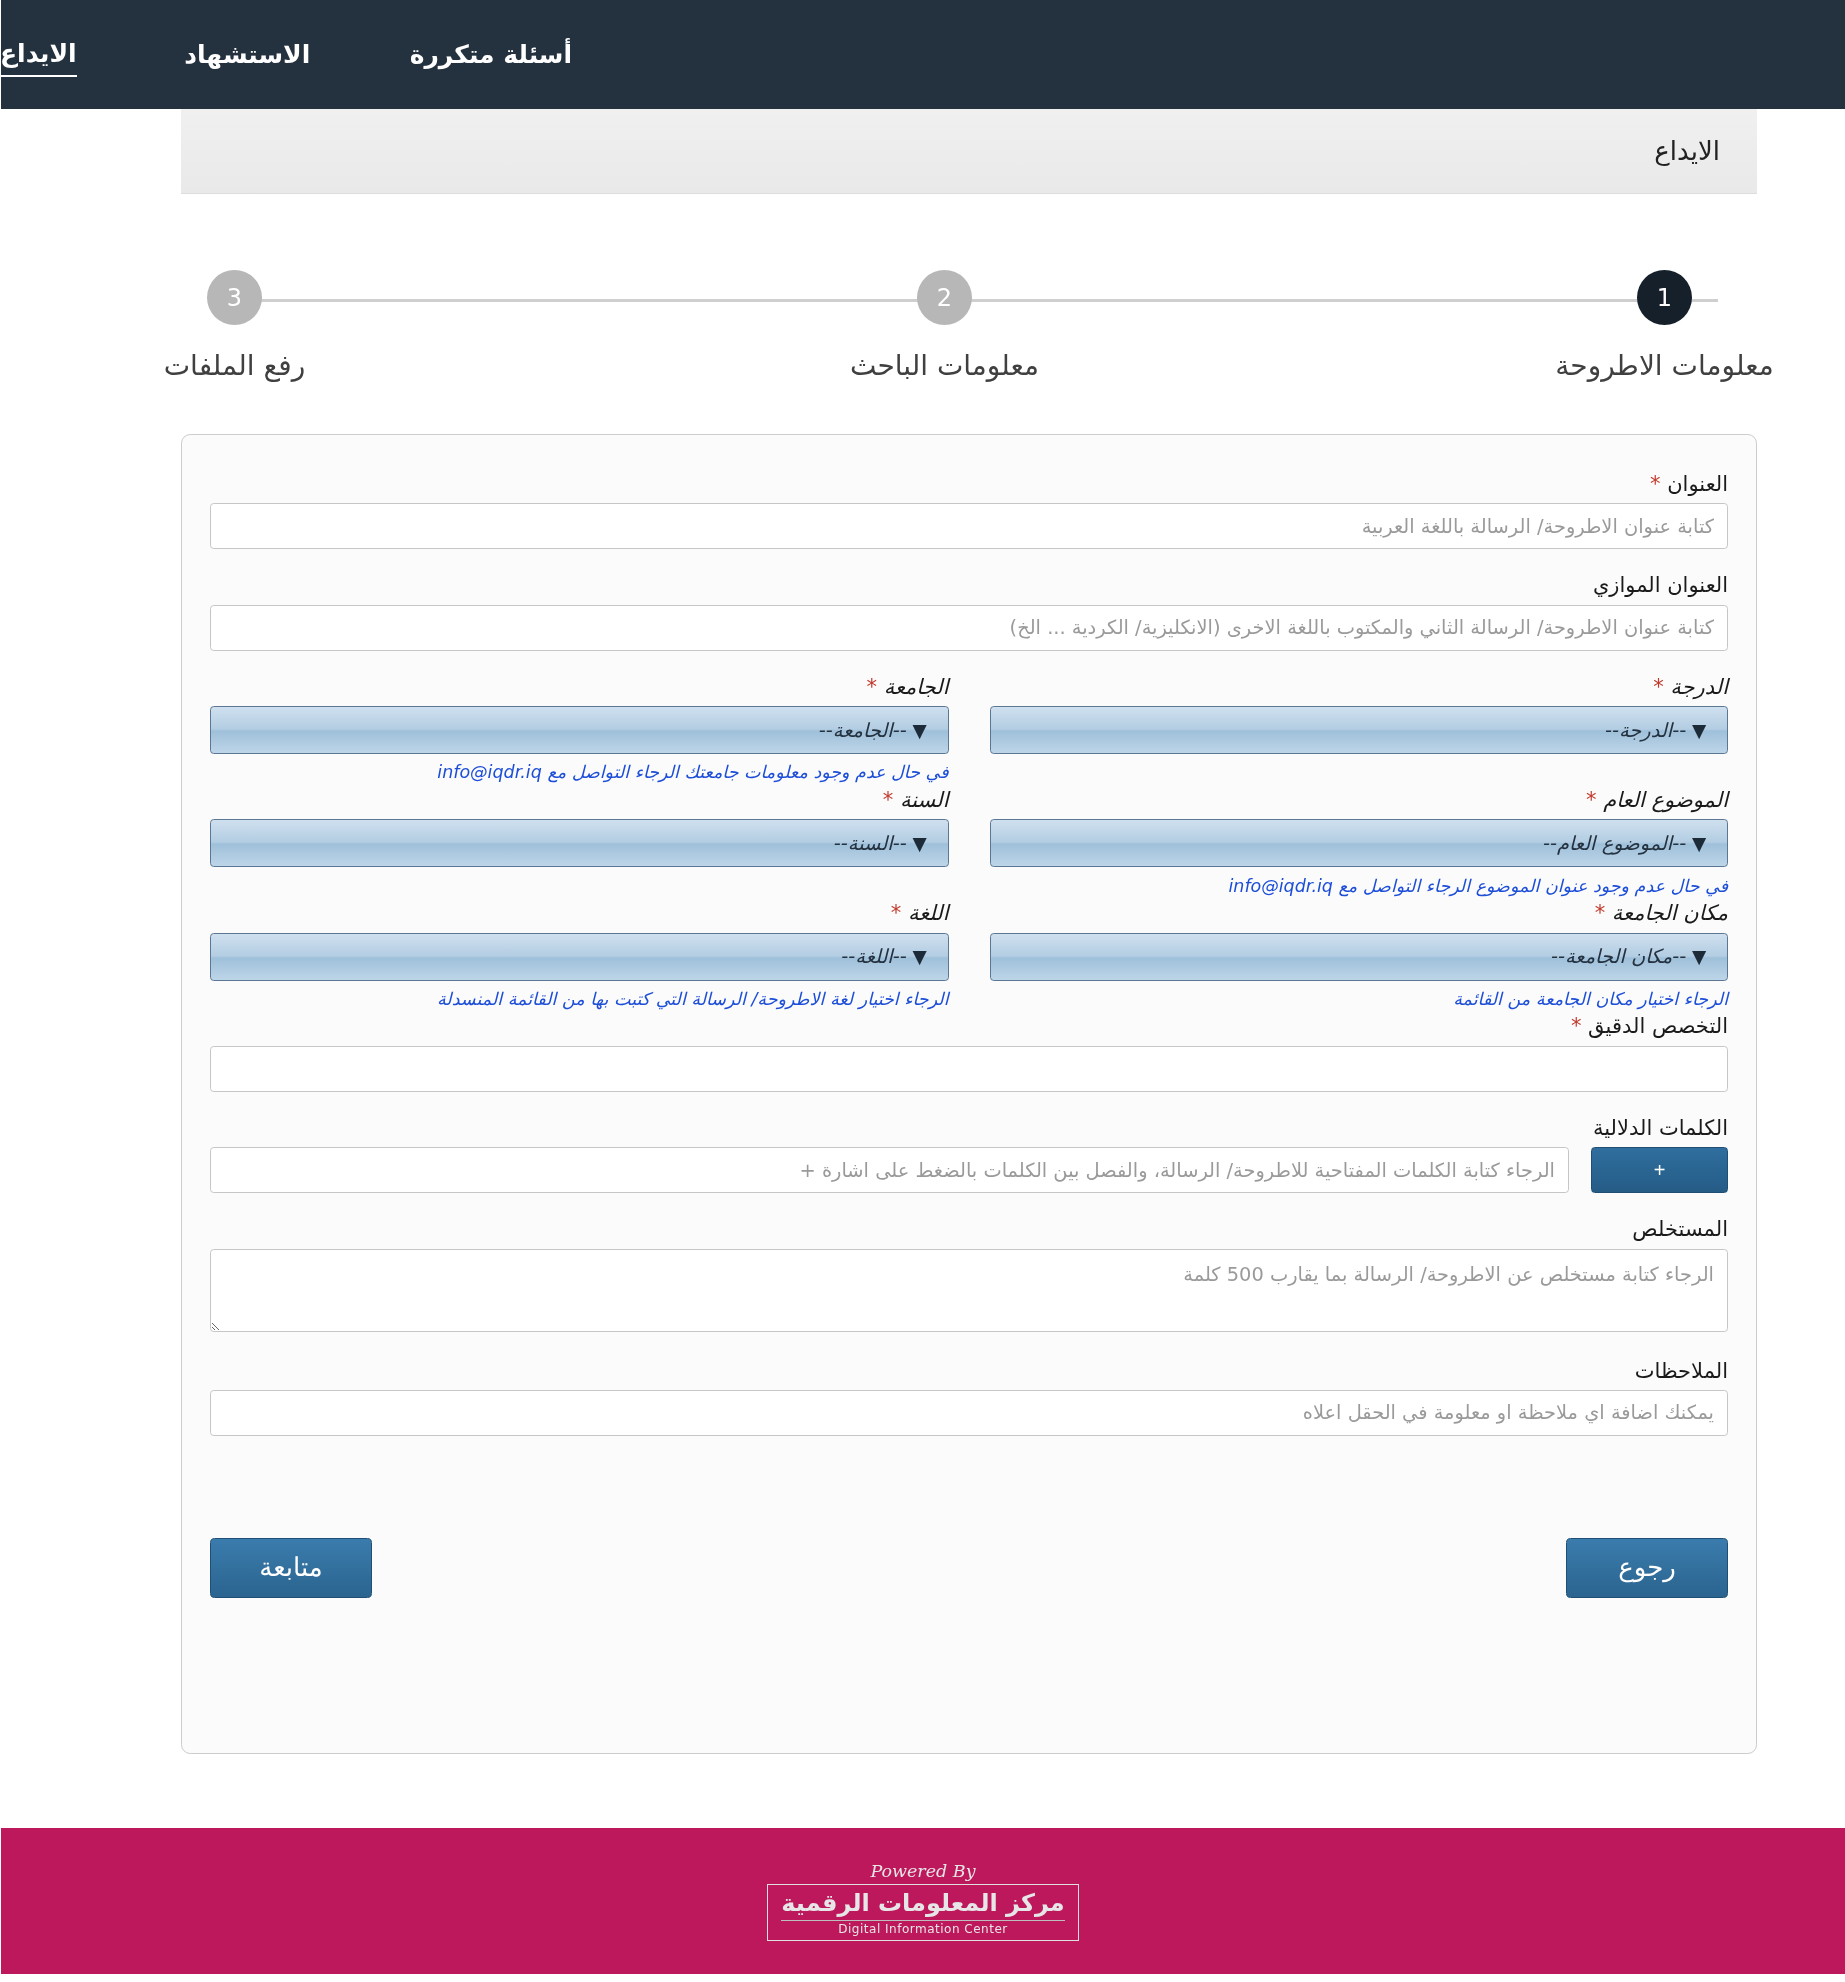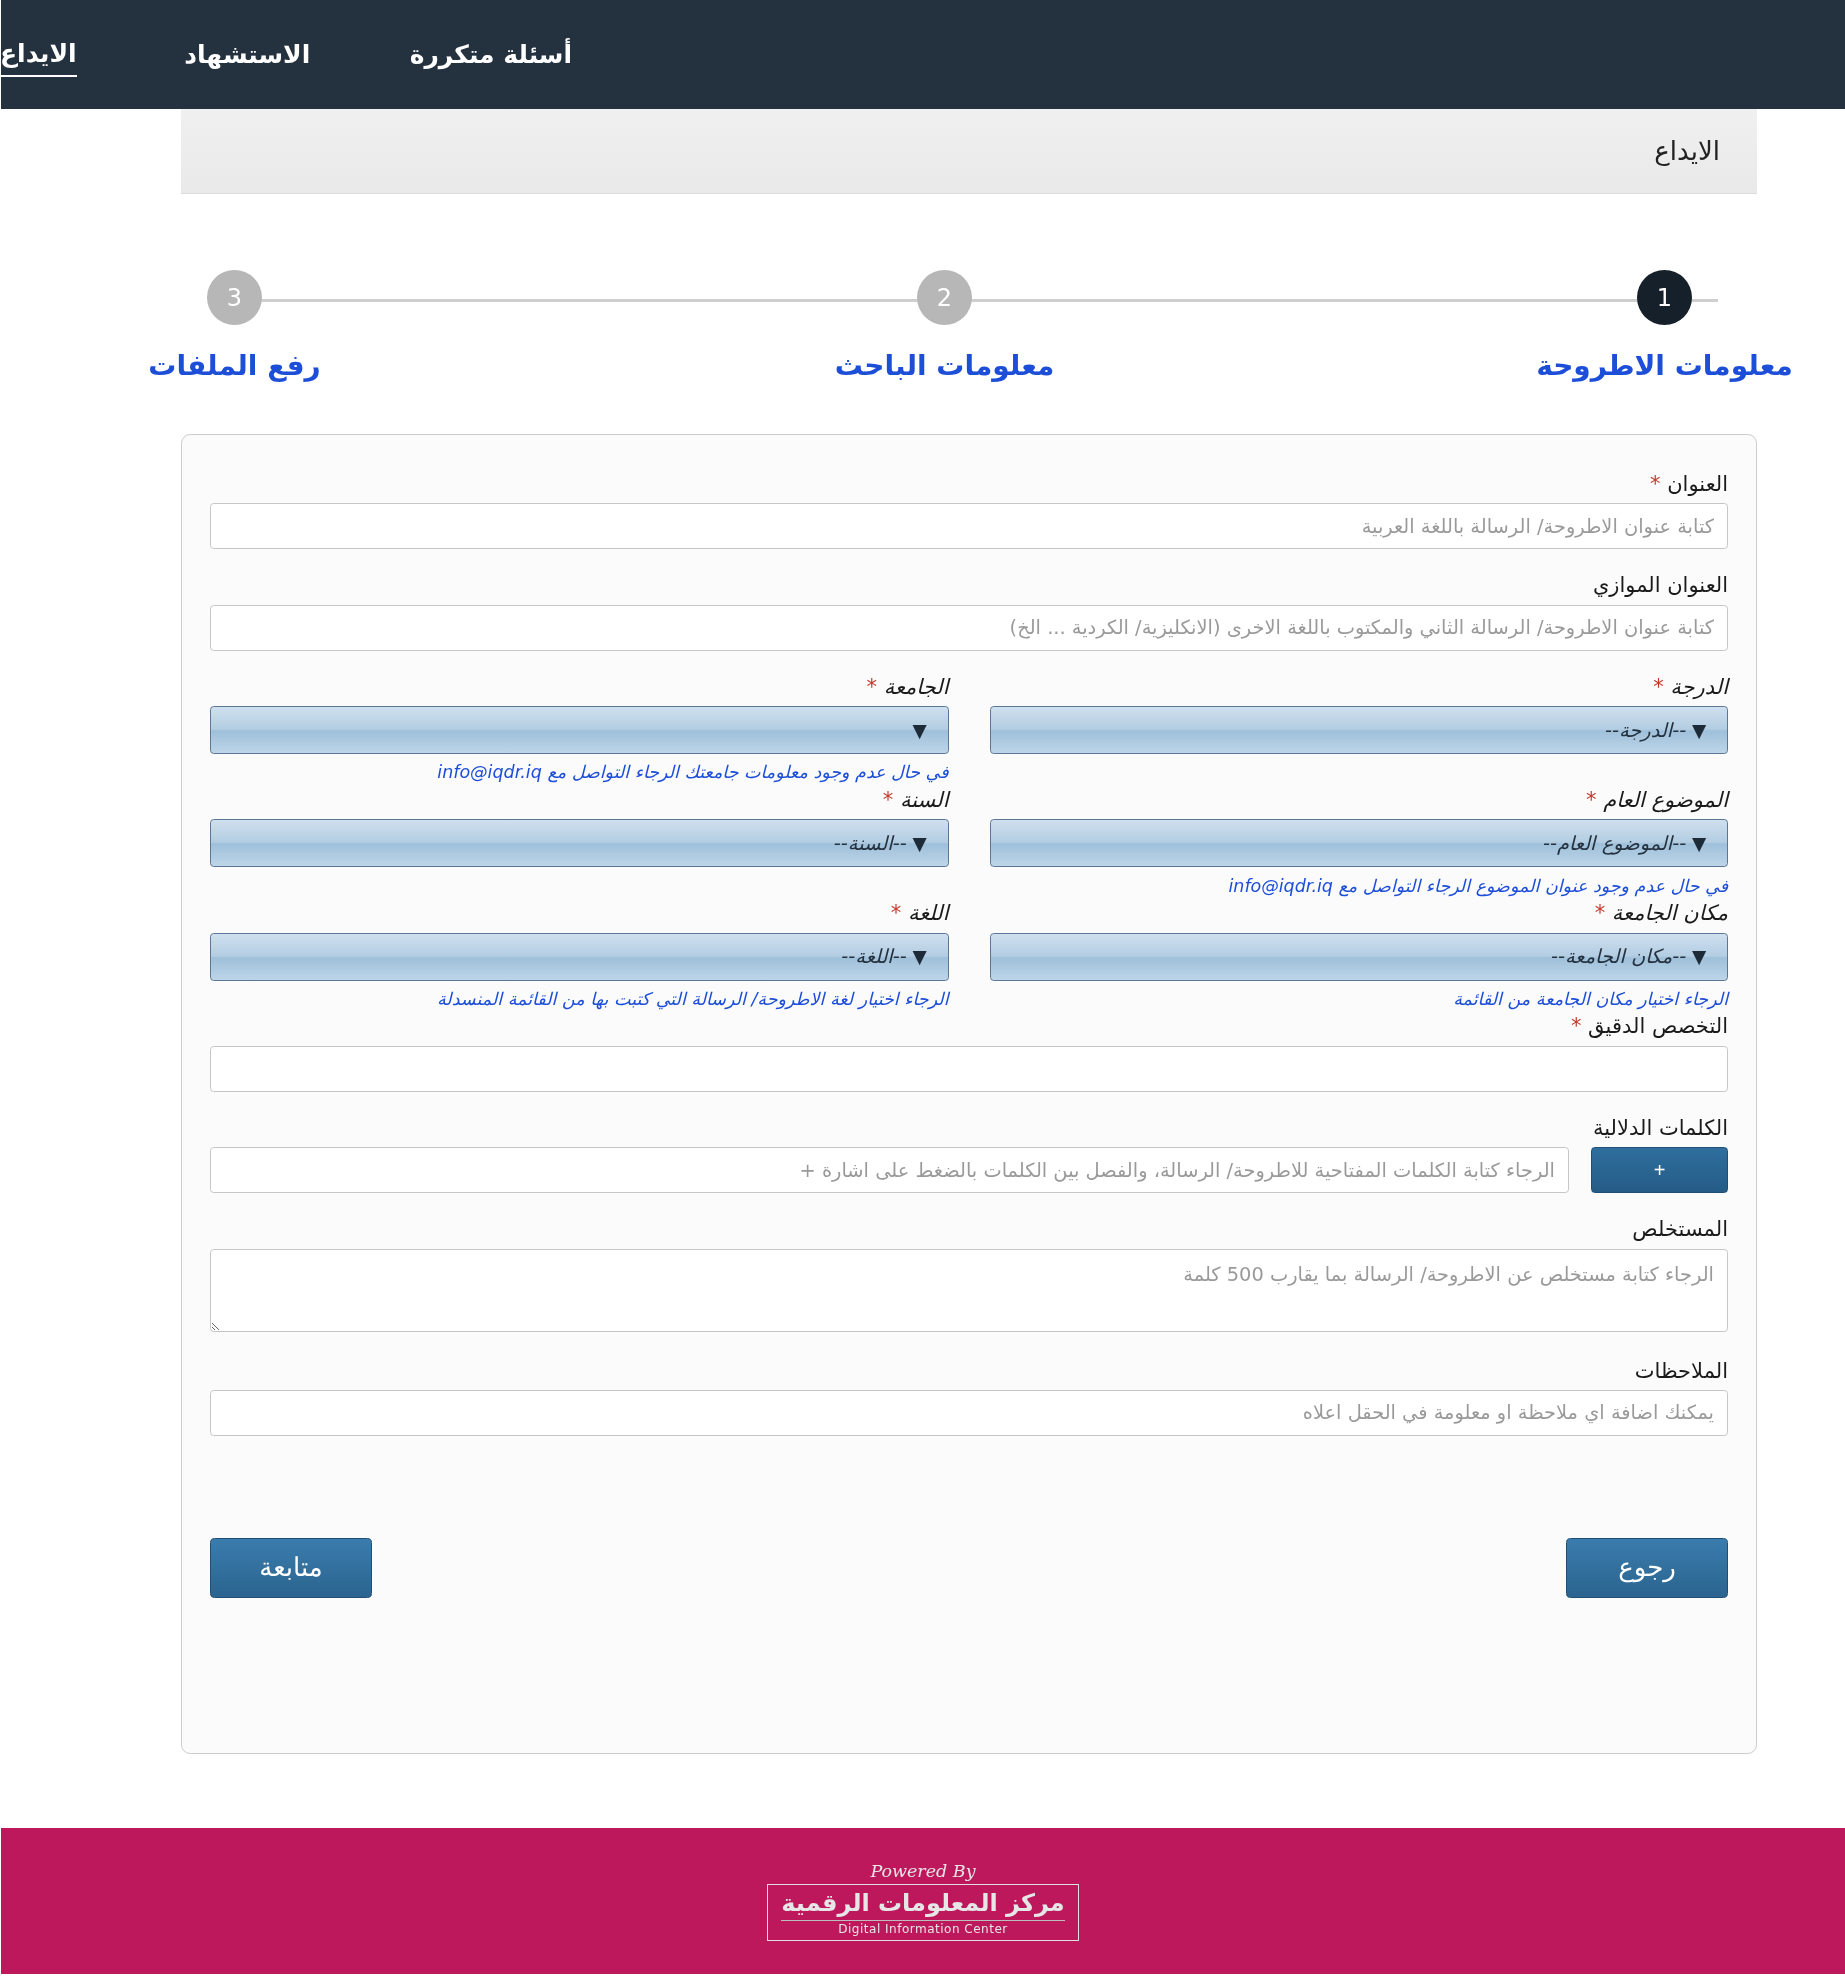--- a/index.html
+++ b/index.html
@@ -95,22 +95,22 @@
     color: #ffffff;
     font-size: 24px;
     background: #b7b7b7;
     position: relative;
     z-index: 2;
   }
   .step.active .circle { background: #16202b; }
   .step .step-label {
     margin-top: 24px;
     font-size: 28px;
-    font-weight: bold;
-    color: #1d4ed8;
+    font-weight: normal;
+    color: #404040;
     white-space: nowrap;
   }
   #step-1 { right: -46px; }
   #step-2 { right: 674px; }
   #step-3 { right: 1384px; }
 
   
   .form-panel {
     margin: 44px 89px 4px 181px;
     border: 0.9px solid #cccccc;
@@ -344,20 +344,21 @@
       <div class="hint-spacer"></div>
     </div>
 
     <div class="col">
       <label class="field-label">
         <span>الجامعة</span>
         <span class="req">*</span>
       </label>
       <div class="select-box">
         <span class="caret">▼</span>
+        <span class="sel-text">--الجامعة--</span>
       </div>
       <div class="hint">في حال عدم وجود معلومات جامعتك الرجاء التواصل مع info@iqdr.iq</div>
     </div>
   </div>
 
   <div class="two-col">
     <div class="col">
       <label class="field-label">
         <span>الموضوع العام</span>
         <span class="req">*</span>

